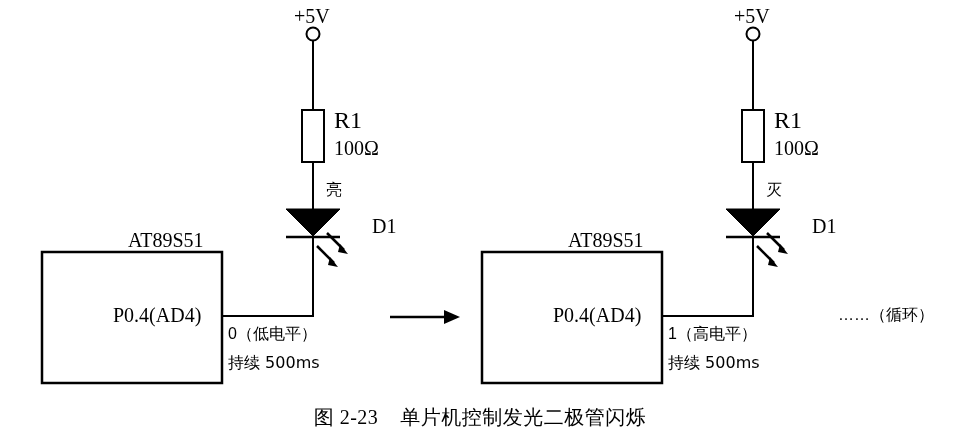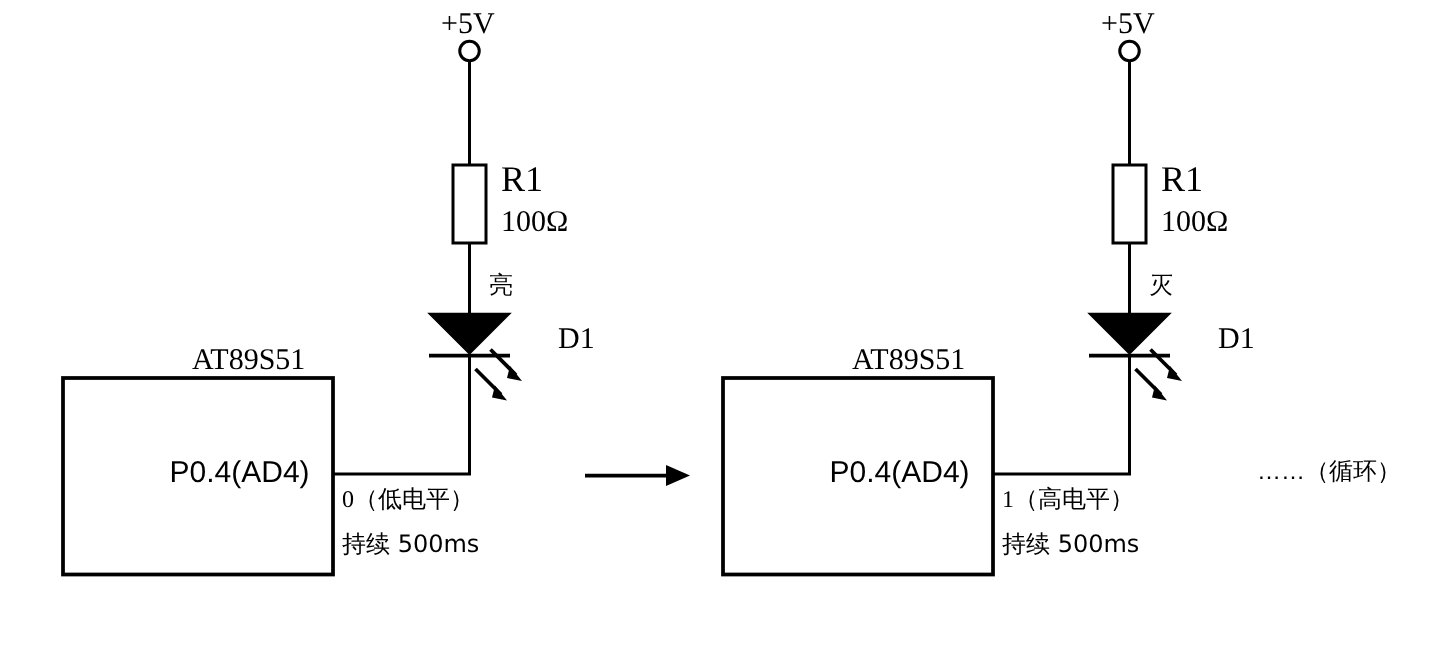--- a/index.html
+++ b/index.html
@@ -58,25 +58,25 @@
   .lbl-led-name {
     font-size: 20px;
     font-family: "Liberation Serif", "DejaVu Serif", serif;
   }
   .lbl-chip {
     font-size: 20px;
     font-family: "Liberation Serif", "DejaVu Serif", serif;
   }
   .lbl-pin {
     font-size: 20px;
+    font-family: Liberation Serif, serif;
+  }
+  .lbl-level {
+    font-size: 16px;
     font-family: Liberation Sans, sans-serif;
-  }
-  .lbl-level {
-    font-size: 16px;
-    font-family: Liberation Serif, serif;
   }
   .lbl-duration {
     font-size: 16px;
     font-family: "DejaVu Sans", "Liberation Sans", sans-serif;
   }
   .lbl-loop {
     font-size: 16px;
     font-family: Liberation Sans, sans-serif;
   }
   .lbl-caption {
@@ -199,14 +199,17 @@
   <div class="lbl lbl-chip" style="left:568px; top:230px;">AT89S51</div>
 
   <div class="lbl lbl-pin" style="left:553px; top:305px;">P0.4(AD4)</div>
 
   <div class="lbl lbl-level" style="left:668px; top:326px;">1（高电平）</div>
 
   <div class="lbl lbl-duration" style="left:668px; top:355px;">持续 500ms</div>
 
   <div class="lbl lbl-loop" style="left:838px; top:307px;">……（循环）</div>
 
+  <div class="caption-wrap">
+    <span class="lbl-caption caption-num">图 2-23</span><span class="lbl-caption" style="display:inline-block;width:22px;"></span><span class="lbl-caption">单片机控制发光二极管闪烁</span>
+  </div>
 
 </div>
 
 </body></html>

